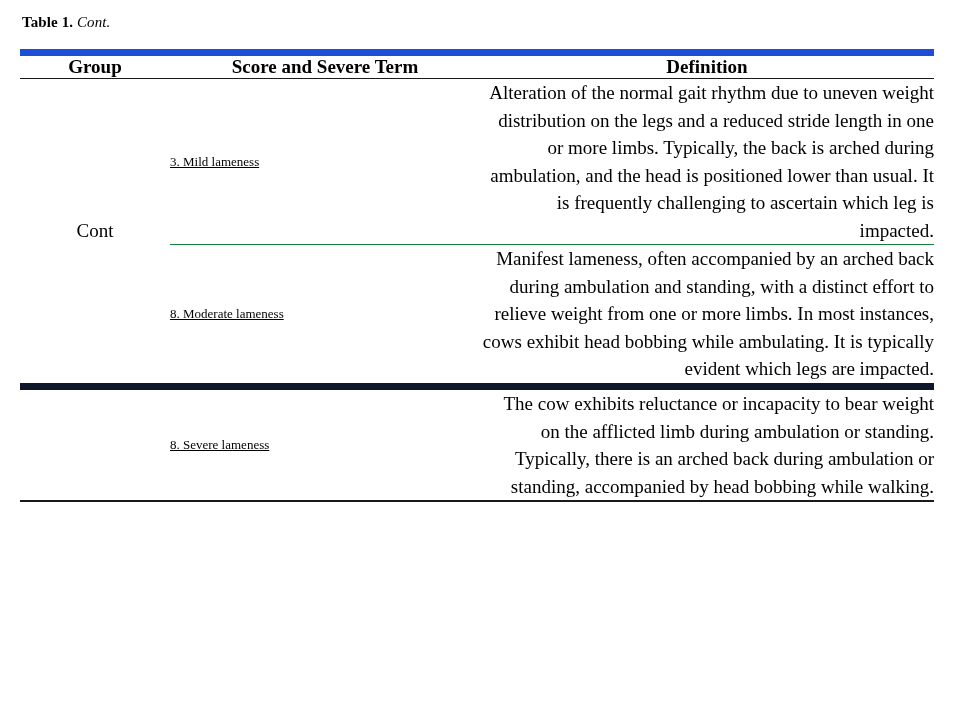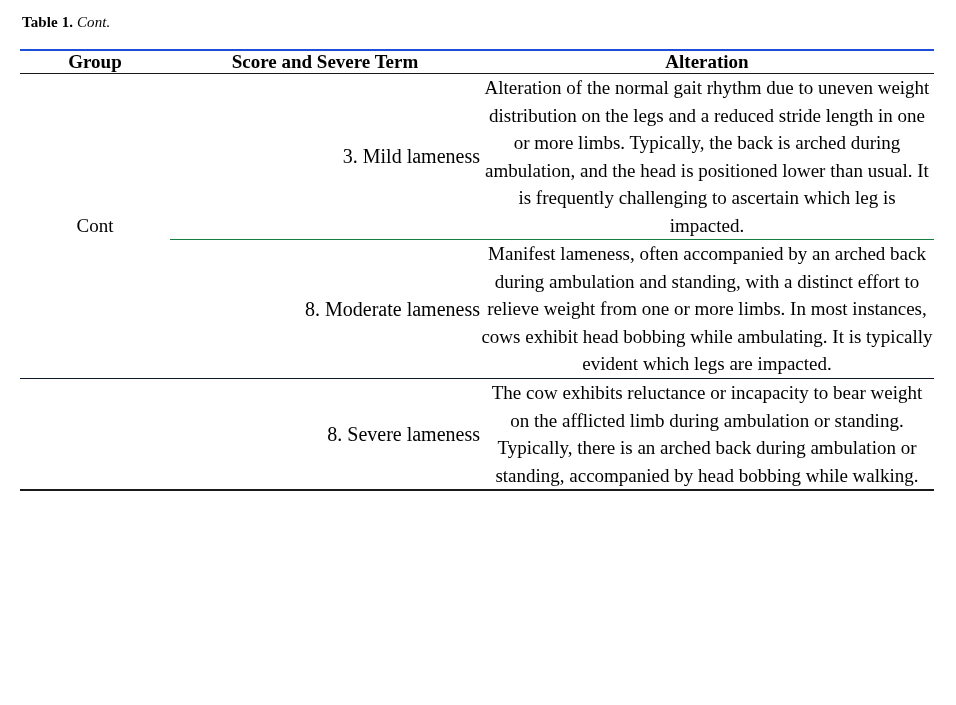--- a/index.html
+++ b/index.html
@@ -35,55 +35,56 @@
   table.tbl {
     width: 914px;
     border-collapse: collapse;
     table-layout: fixed;
   }
   table.tbl th, table.tbl td {
     padding: 0;
     vertical-align: middle;
   }
   thead th {
-    border-top: 2px solid #1d4ed8;
+    border-top: 7px solid #1d4ed8;
     border-bottom: 1px solid #1a1a1a;
     font-weight: bold;
     font-size: 19px;
     padding: 8px 0 10px 0;
     text-align: center;
   }
   .col-group { width: 150px; }
   .col-score { width: 310px; }
   .col-def   { width: 454px; }
 
   td.group-cell {
     text-align: center;
     font-size: 19px;
     vertical-align: middle;
   }
   td.score-cell {
-    text-align: right;
-    font-size: 20px;
+    text-align: left;
+    font-size: 13px;
     padding: 10px 14px;
     vertical-align: middle;
+    text-decoration: underline;
   }
   td.def-cell {
     font-size: 19px;
     line-height: 1.45;
     padding: 10px 6px 10px 14px;
-    text-align: center;
+    text-align: right;
     vertical-align: top;
   }
   .inner-sep td.score-cell,
   .inner-sep td.def-cell {
     border-top: 1px solid #15803d;
   }
   .section-sep td {
-    border-top: 1px solid #0f172a;
+    border-top: 7px solid #0f172a;
   }
   .bottom-rule td {
     border-top: 2px solid #1a1a1a;
     height: 0;
     font-size: 0;
     line-height: 0;
   }
 </style>
 </head>
 <body>
@@ -98,21 +99,21 @@
   <table class="tbl">
     <colgroup>
       <col class="col-group">
       <col class="col-score">
       <col class="col-def">
     </colgroup>
     <thead>
       <tr>
         <th>Group</th>
         <th>Score and Severe Term</th>
-        <th>Alteration</th>
+        <th>Definition</th>
       </tr>
     </thead>
     <tbody>
 
       <tr>
         <td class="group-cell" rowspan="2">Cont</td>
         <td class="score-cell">3. Mild lameness</td>
         <td class="def-cell">Alteration of the normal gait rhythm due to uneven weight distribution on the legs and a reduced stride length in one or more limbs. Typically, the back is arched during ambulation, and the head is positioned lower than usual. It is frequently challenging to ascertain which leg is impacted.</td>
       </tr>
 

